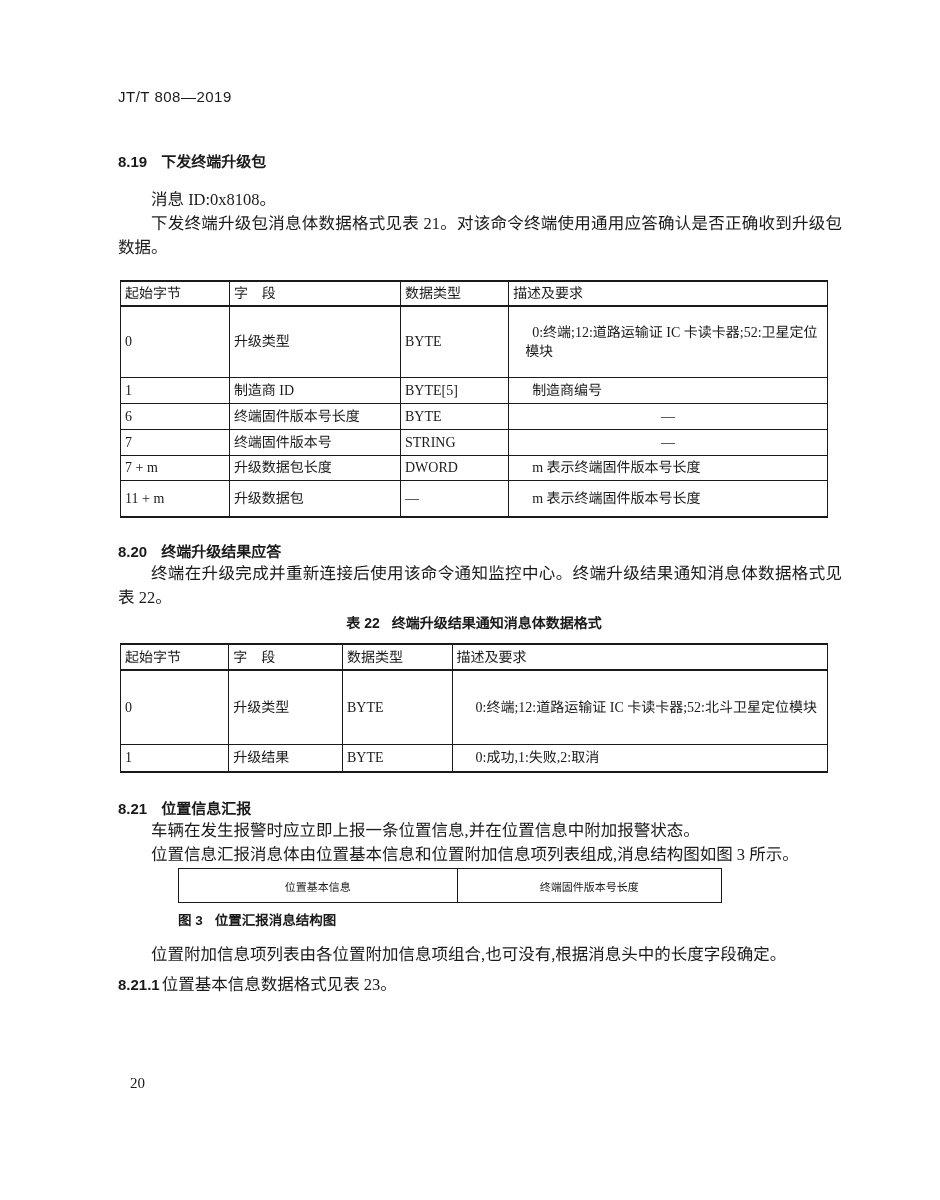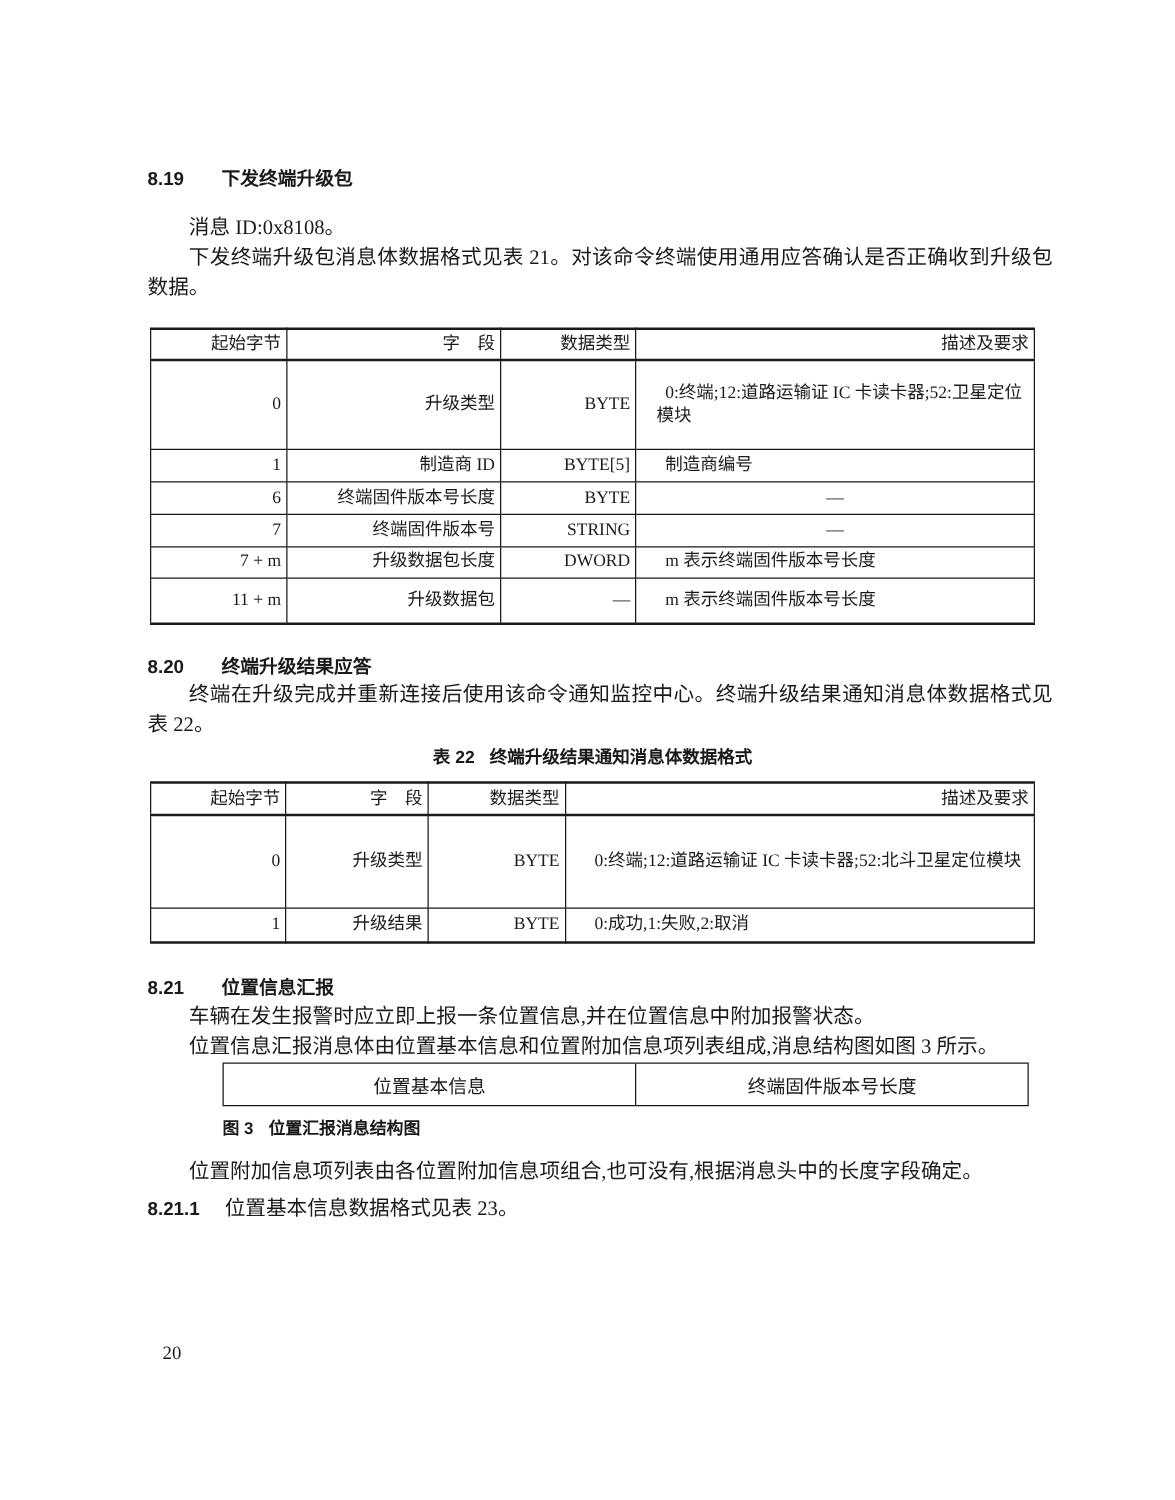--- a/index.html
+++ b/index.html
@@ -12,21 +12,21 @@
 
   .running-head {
     font-family:"Liberation Sans", sans-serif; font-size:15px; line-height:18px;
     letter-spacing:0.5px;
   }
 
   .sec-heading {
     font-family:"Liberation Sans", sans-serif; font-weight:bold;
     font-size:15px; line-height:20px;
   }
-  .sec-heading .sec-num { margin-right:30px; }
+  .sec-heading .sec-num { margin-right:14px; }
 
   .para {
     margin:0; font-size:16.5px; line-height:24px;
     text-align:justify; text-indent:2em;
   }
   .mt16 { margin-top:16px; }
   .h819 { margin-top:46px; }
   .h820 { margin-top:24px; }
   .h821 { margin-top:26px; }
   .p0108 { margin-top:16px; }
@@ -45,62 +45,63 @@
     border-collapse:collapse; table-layout:fixed;
     width:708px; margin-left:2px;
     font-size:14px; line-height:19px;
   }
   .t21 { margin-top:20px; }
   .t22 { margin-top:11px; }
   table.data-table { border-top:2px solid #1a1a1a; border-bottom:2px solid #1a1a1a;
     border-left:1px solid #1a1a1a; border-right:1px solid #1a1a1a; }
   table.data-table thead tr { border-bottom:2px solid #1a1a1a; }
   table.data-table th, table.data-table td {
-    border:1px solid #1a1a1a; text-align:right; vertical-align:middle;
+    border:1px solid #1a1a1a; text-align:left; vertical-align:middle;
     padding:2px 4px; font-weight:normal; overflow:hidden;
   }
   table.data-table td.desc { text-align:left; padding-left:16px; text-indent:7px; }
   table.data-table td.dash { text-align:center; padding-left:4px; text-indent:0; }
 
   .figure-wrap { margin-left:60px; width:567px; margin-top:1px; }
   .figure-box {
-    display:flex; width:645px; height:35px; box-sizing:border-box;
-    border:1.5px solid #1a1a1a; font-size:15px;
+    display:flex; width:544px; height:35px; box-sizing:border-box;
+    border:1.5px solid #1a1a1a; font-size:11px;
   }
   .figure-box .fcell {
     display:flex; align-items:center; justify-content:center; height:100%;
   }
   .figure-box .fcell.c1 { width:51.3%; border-right:1px solid #1a1a1a; }
   .figure-box .fcell.c2 { width:48.7%; }
   .fig-caption {
     margin-top:9px; 
     font-family:"Liberation Sans", sans-serif; font-weight:bold;
     font-size:13.5px; line-height:18px;
   }
   .fig-caption .cap-label { margin-right:12px; }
 
   .p-postfig { margin-top:13px; }
 
   .line-8211 { margin-top:8px; font-size:16.5px; line-height:20px; }
   .line-8211 .sec-num {
     font-family:"Liberation Sans", sans-serif; font-weight:bold;
-    font-size:15px; margin-right:20px;
+    font-size:15px; margin-right:2px;
   }
 
   .page-number {
     position:absolute; left:130px; top:1074px;
     font-size:15px; line-height:18px;
   }
 </style>
 </head>
 <body>
 
 <div class="page">
   <div class="content">
 
+    <div class="running-head">JT/T 808—2019</div>
 
     <div class="sec-heading h819">
       <span class="sec-num">8.19</span><span>下发终端升级包</span>
     </div>
     <p class="para mt16">消息 ID:0x8108。</p>
     <p class="para">下发终端升级包消息体数据格式见表 21。对该命令终端使用通用应答确认是否正确收到升级包数据。</p>
 
 
     <table class="data-table t21">
       <colgroup>

